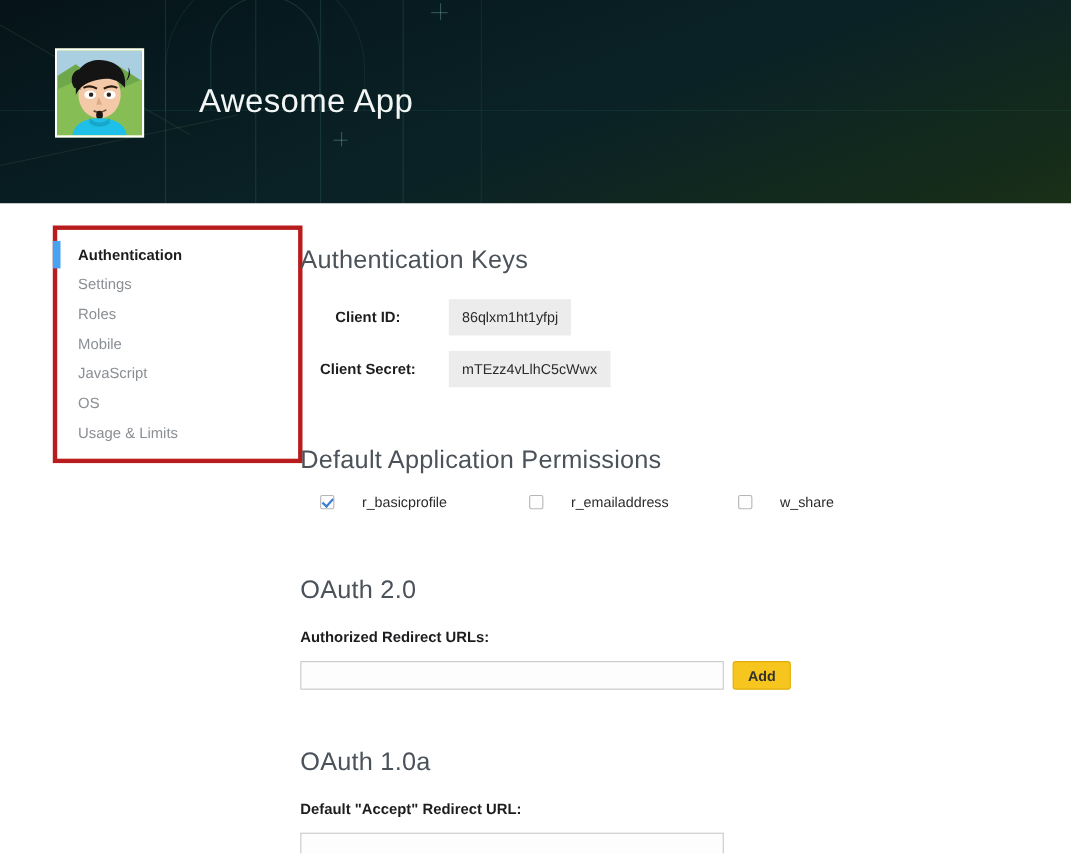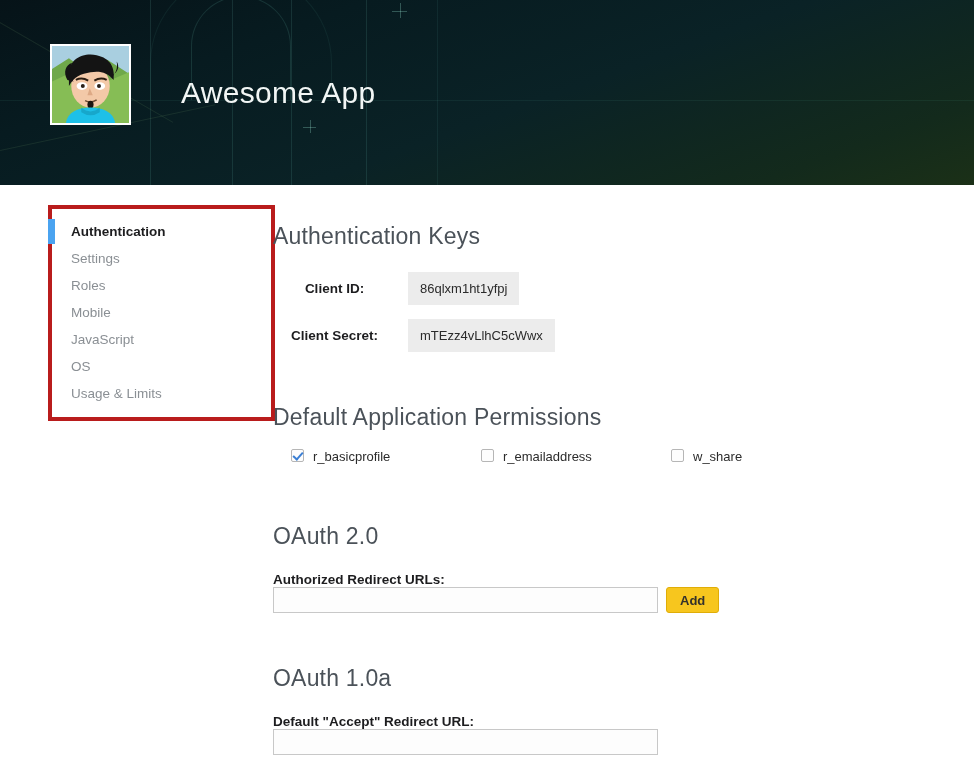--- a/index.html
+++ b/index.html
@@ -135,26 +135,27 @@
   
   .perm-grid {
     margin-top: 18px;
     margin-left: 18px;
     display: flex;
     flex-wrap: wrap;
     width: 620px;
   }
   .perm-item {
     display: flex;
-    align-items: flex-start;
+    align-items: center;
     width: 190px;
     margin-bottom: 7px;
     font-size: 13px;
     color: #2b2b2b;
     cursor: pointer;
+    gap: 16px;
   }
   .perm-item:nth-child(3n+3) { width: 230px; }
   .cb {
     width: 13px; height: 13px;
     border: 1px solid #b6b6b6;
     border-radius: 2px;
     background: #fdfdfd;
     margin-right: 9px;
     position: relative;
     flex: none;
@@ -169,21 +170,21 @@
     transform: rotate(42deg);
   }
 
   
   .field-label {
     margin-top: 22px;
     font-size: 13.5px;
     font-weight: bold;
     color: #1d1d1f;
   }
-  .field-row { display: flex; align-items: center; margin-top: 0; }
+  .field-row { display: flex; align-items: center; margin-top: 14px; }
   .text-input {
     width: 385px;
     height: 26px;
     border: 1px solid #c8c8c8;
     background: #fdfdfd;
     font-family: "Liberation Sans", sans-serif;
     font-size: 13px;
     color: #2b2b2b;
     padding: 0 6px;
     outline: none;

